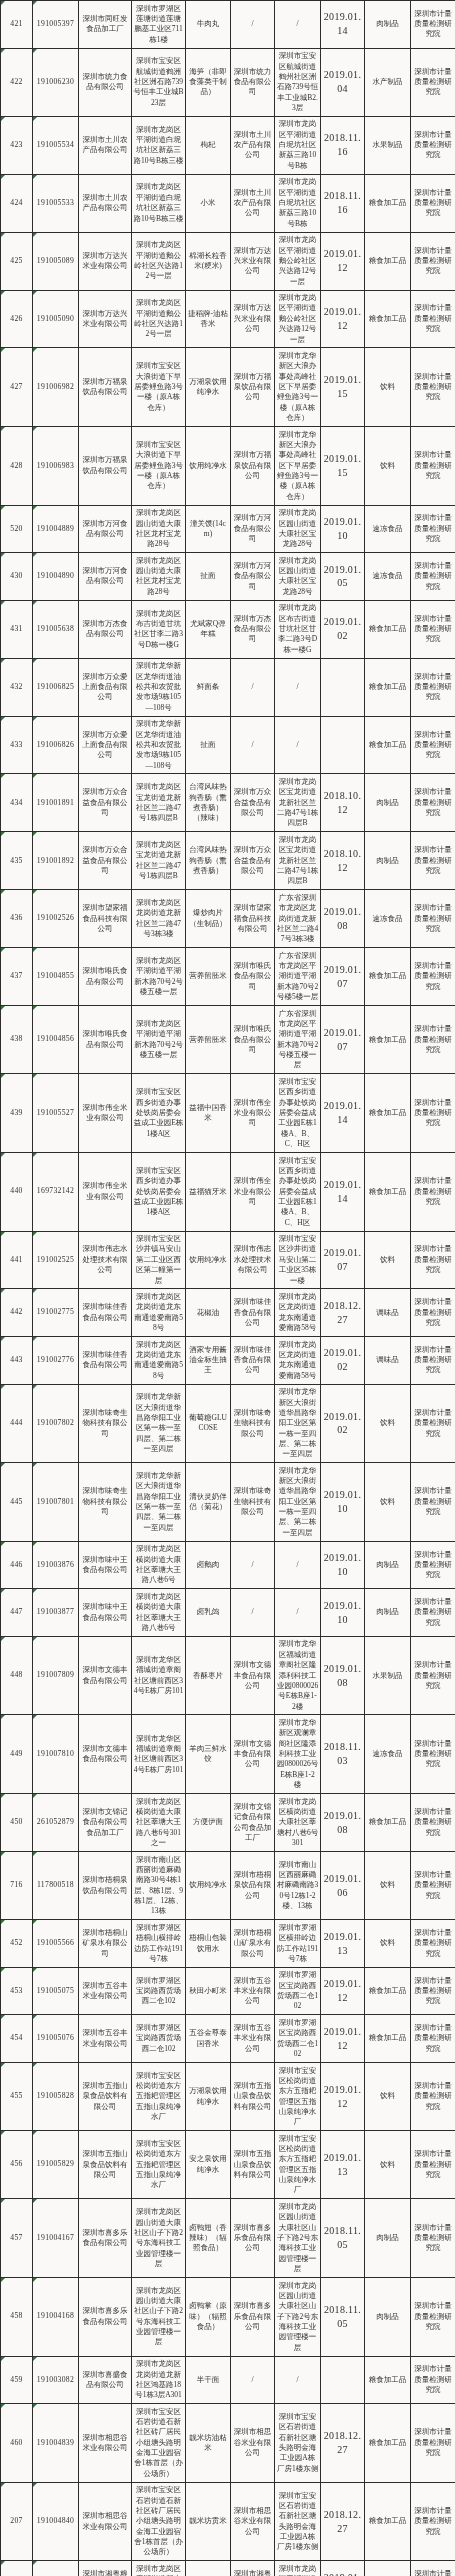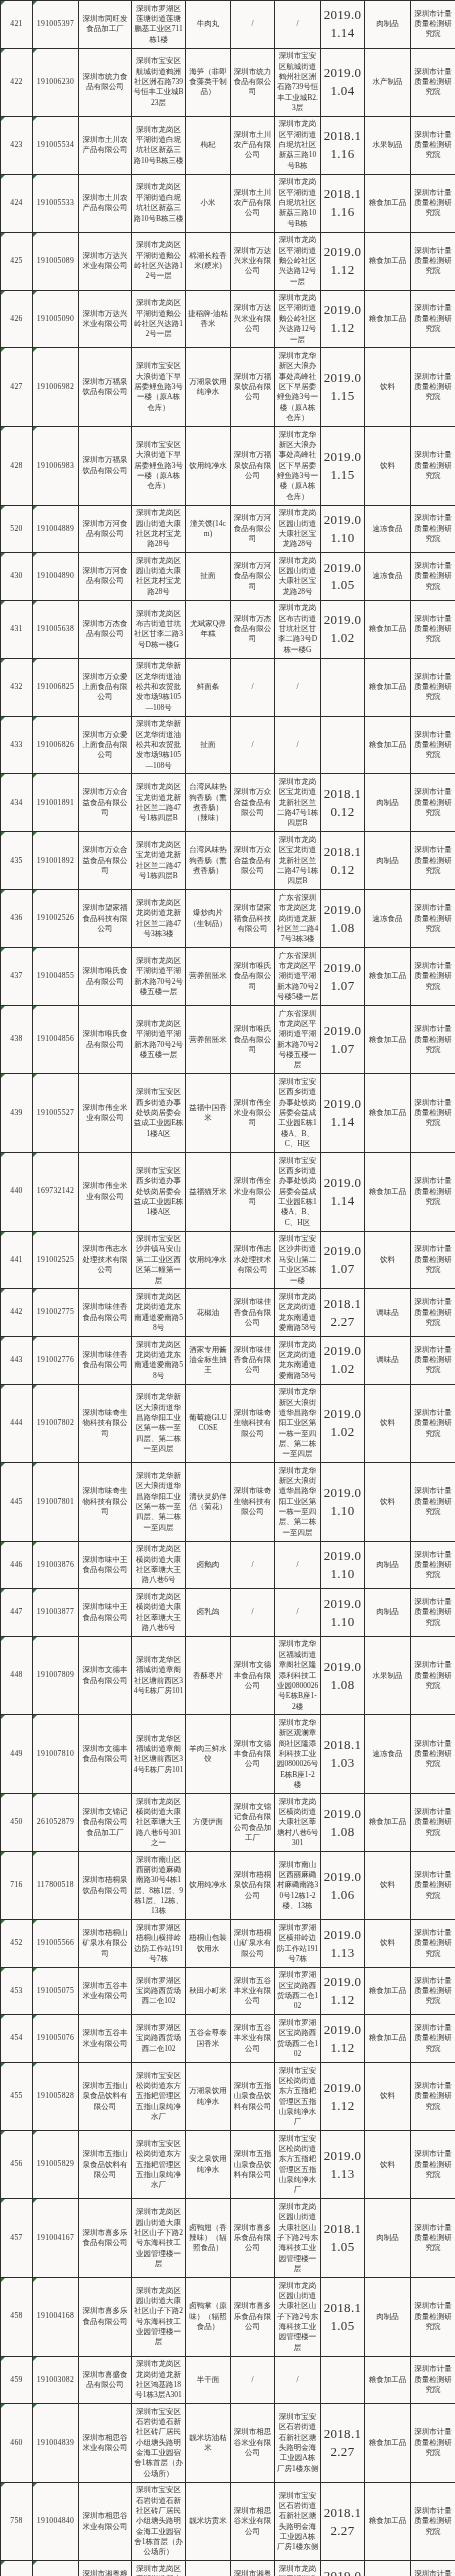--- a/index.html
+++ b/index.html
@@ -16,21 +16,21 @@
   col.c4{width:45px}col.c5{width:44px}col.c6{width:46px}col.c7{width:44px}
   col.c8{width:46px}col.c9{width:45px}
   td{
     border:0.8px solid #2e2d2b;
     padding:2.6px 1.5px;
     text-align:center;vertical-align:middle;
     font-size:7.5px;line-height:1.38;color:#343230;
     position:relative;word-break:break-all;
   }
   td.num{font-size:7.7px;letter-spacing:0.3px;}
-  td.date{font-size:13px;letter-spacing:0.3px;}
+  td.date{font-size:10px;letter-spacing:0.3px;}
   .marker{
     position:absolute;top:0;left:0;width:0;height:0;
     border-top:4.6px solid #1e7b33;border-right:4.6px solid transparent;
   }
 </style>
 </head>
 <body>
 
 <table>
   <colgroup>
@@ -520,21 +520,21 @@
         <td><span>深圳市相思谷米业有限公司</span></td>
         <td><span>深圳市宝安区石岩街道石新社区砖厂居民小组塘头路明金海工业园宿舍1栋首层（办公场所）</span></td>
         <td><span>靓米坊油粘米</span></td>
         <td><span>深圳市相思谷米业有限公司</span></td>
         <td><span>深圳市宝安区石岩街道石新社区塘头路明金海工业园A栋厂房1楼东侧</span></td>
         <td class="date"><span>2018.12.27</span></td>
         <td><span>粮食加工品</span></td>
         <td><span>深圳市计量质量检测研究院</span></td>
       </tr>
       <tr>
-        <td class="num"><span class="marker"></span><span>758</span></td>
+        <td class="num"><span class="marker"></span><span>207</span></td>
         <td class="num"><span class="marker"></span><span>191004840</span></td>
         <td><span>深圳市相思谷米业有限公司</span></td>
         <td><span>深圳市宝安区石岩街道石新社区砖厂居民小组塘头路明金海工业园宿舍1栋首层（办公场所）</span></td>
         <td><span>靓米坊贡米</span></td>
         <td><span>深圳市相思谷米业有限公司</span></td>
         <td><span>深圳市宝安区石岩街道石新社区塘头路明金海工业园A栋厂房1楼东侧</span></td>
         <td class="date"><span>2018.12.27</span></td>
         <td><span>粮食加工品</span></td>
         <td><span>深圳市计量质量检测研究院</span></td>
       </tr>

